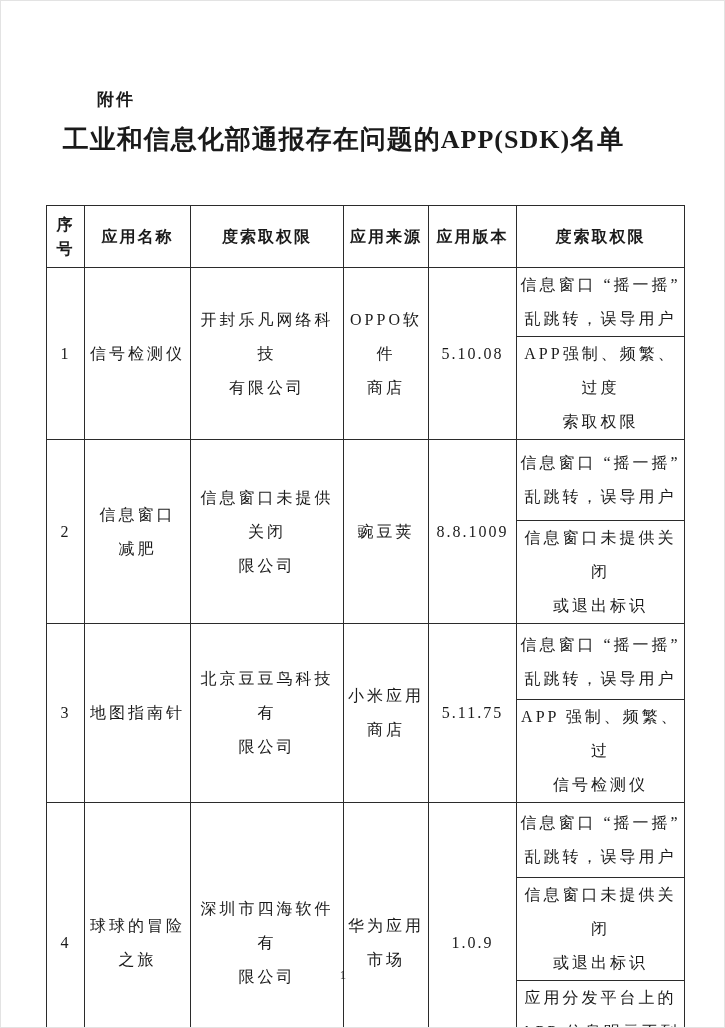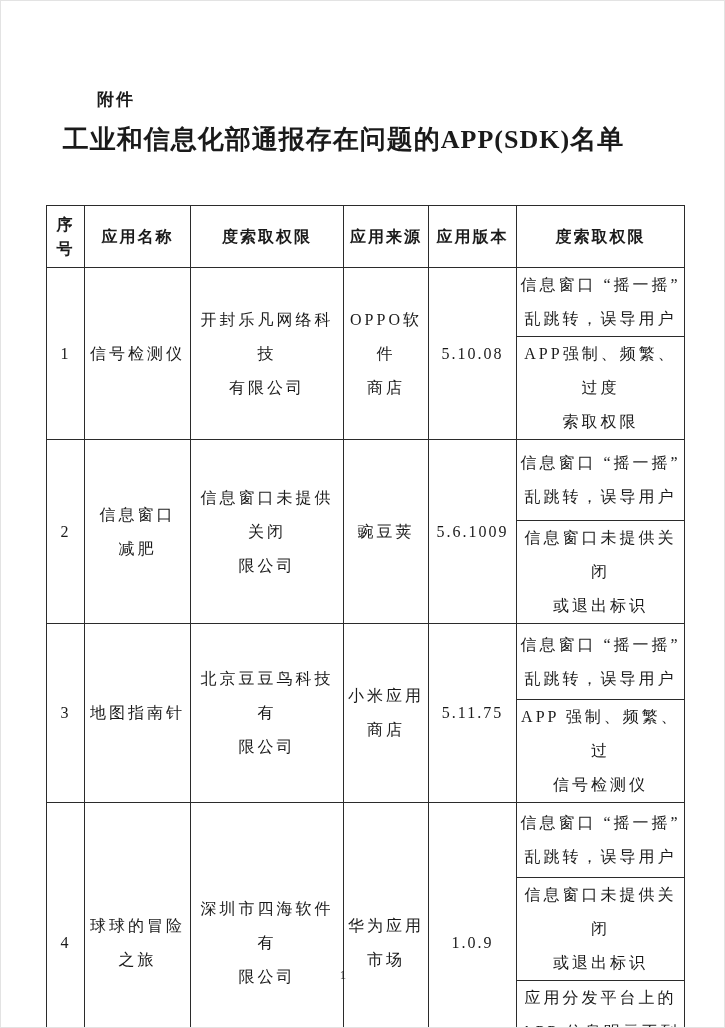--- a/index.html
+++ b/index.html
@@ -124,21 +124,21 @@
 索取权限</td>
       </tr>
 
       <tr style="height:81px">
         <td rowspan="2" class="c-no">2</td>
         <td rowspan="2">信息窗口
 减肥</td>
         <td rowspan="2">信息窗口未提供关闭
 限公司</td>
         <td rowspan="2">豌豆荚</td>
-        <td rowspan="2" class="c-version">5.6.1009</td>
+        <td rowspan="2" class="c-version">8.8.1009</td>
         <td class="c-issue">信息窗口 “摇一摇”
 乱跳转，误导用户</td>
       </tr>
       <tr style="height:74px">
         <td class="c-issue">信息窗口未提供关闭
 或退出标识</td>
       </tr>
 
       <tr style="height:76px">
         <td rowspan="2" class="c-no">3</td>

